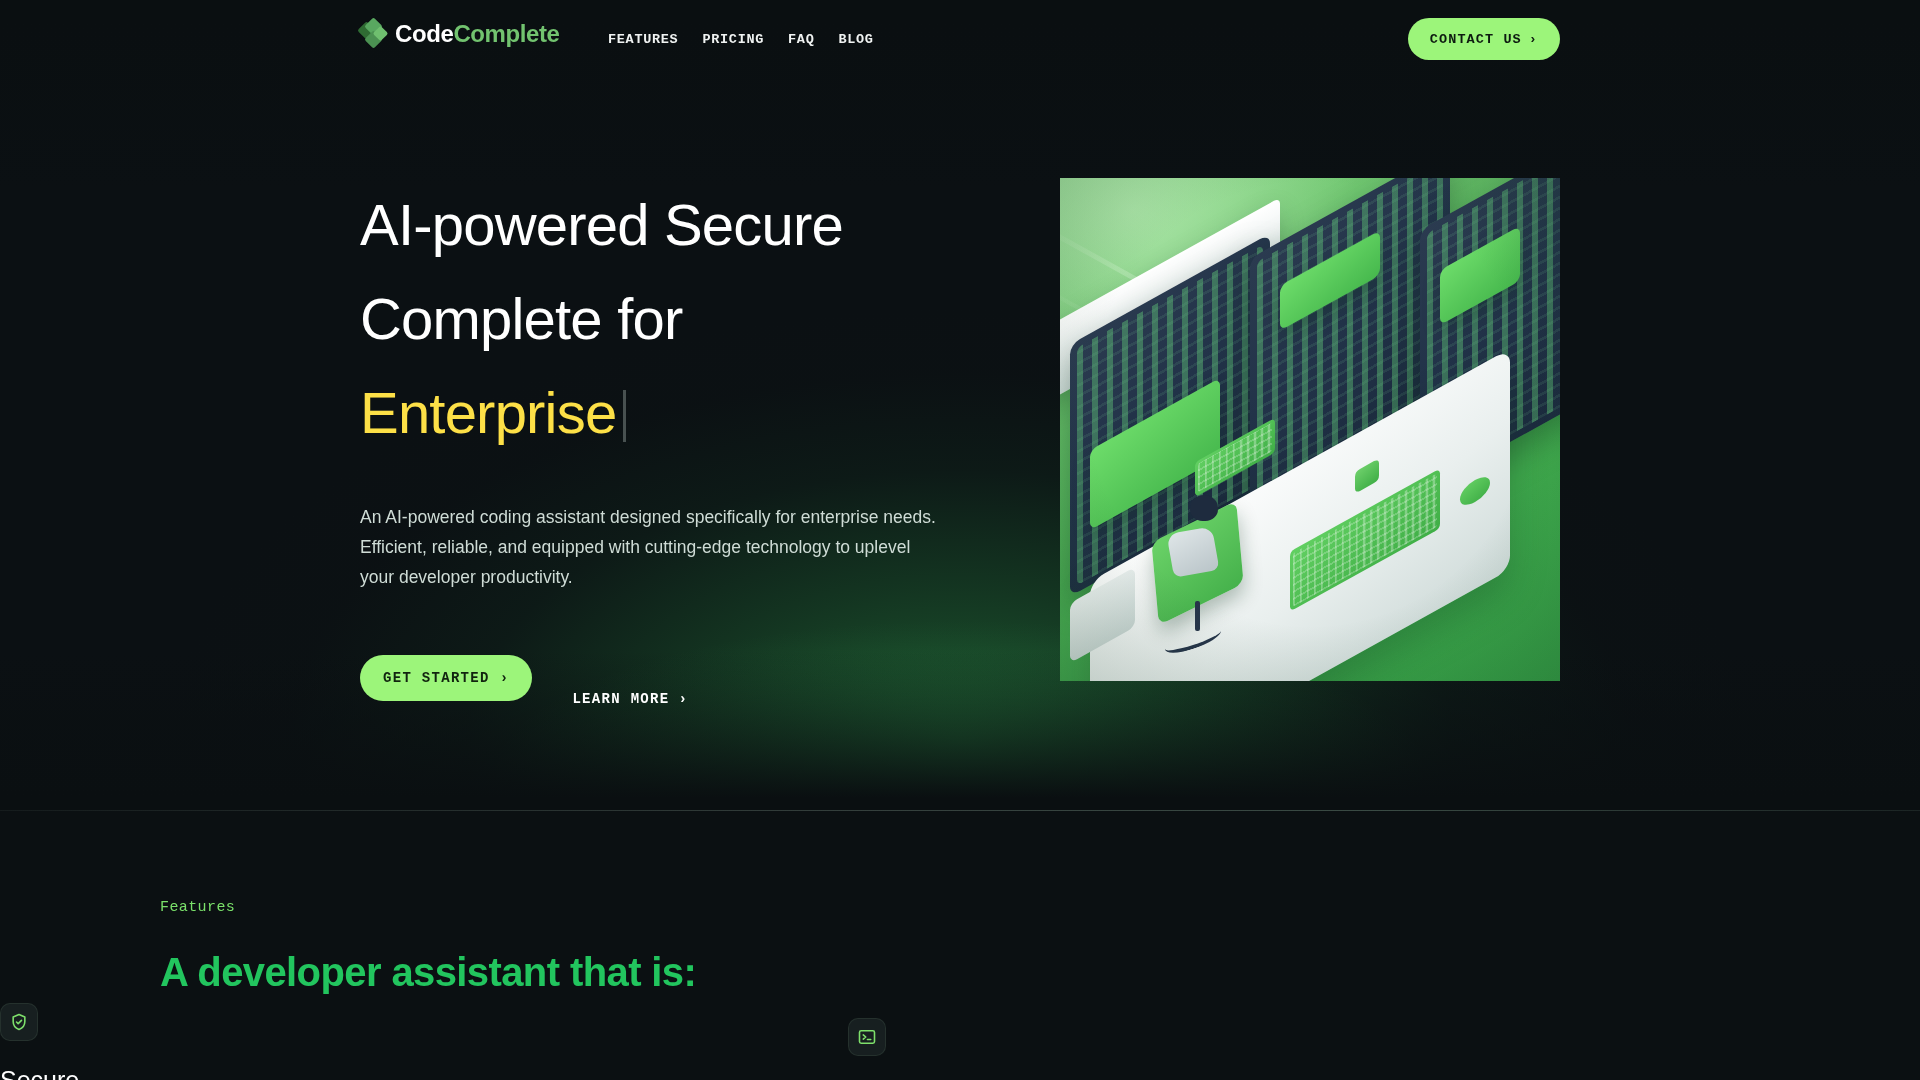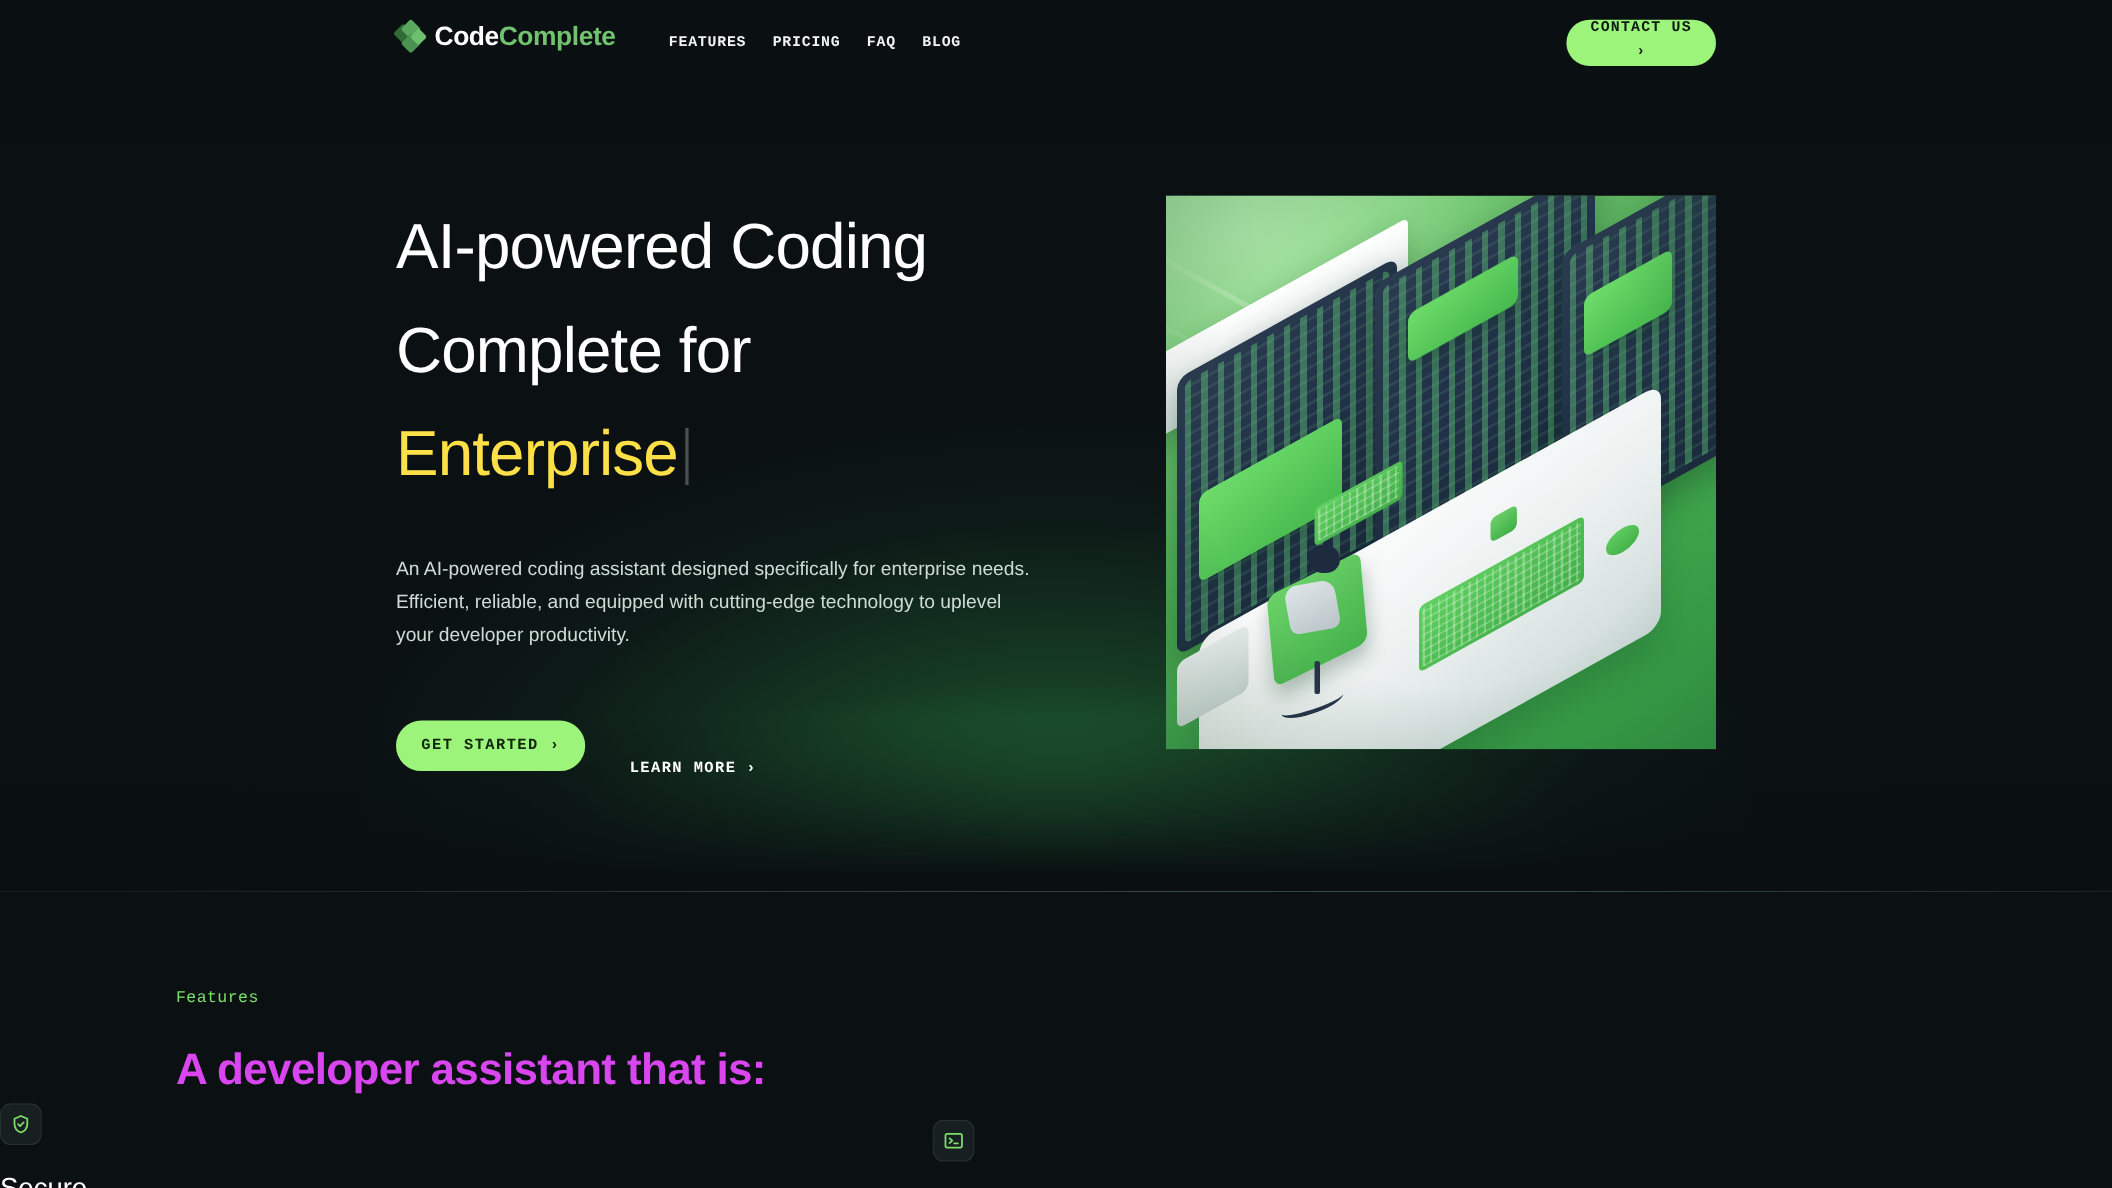--- a/index.html
+++ b/index.html
@@ -88,21 +88,21 @@
     color:#f0f3f2; text-decoration:none; white-space:nowrap;
   }
 
   .contact-btn {
     position:absolute; right:360px; top:18px;
     height:42px; padding:0 22px;
     display:flex; align-items:center; gap:7px;
     background:#9cf57a; border:none; border-radius:21px;
     font-family:"Liberation Mono","DejaVu Sans Mono",monospace;
     font-size:13.5px; font-weight:700; letter-spacing:1.1px;
-    color:#0d1a10; cursor:pointer; white-space:nowrap;flex-direction:column;
+    color:#0d1a10; cursor:pointer; white-space:nowrap;
   }
   .chev { display:inline-block; font-weight:700; }
 
   
   .hero-inner {
     position:absolute; left:0; top:0; width:1920px; height:811px; z-index:10;
   }
   .hero-copy { position:absolute; left:360px; top:178px; width:600px; }
   .hero-title {
     font-size:58px; line-height:94px; font-weight:400;
@@ -249,21 +249,21 @@
     background:#0b1012;
   }
   .features-inner { position:absolute; left:160px; top:0; width:1600px; }
   .eyebrow {
     position:absolute; left:0; top:88px;
     font-family:"Liberation Mono","DejaVu Sans Mono",monospace;
     font-size:15px; letter-spacing:0.4px; color:#7ae06a;
   }
   .features-title {
     position:absolute; left:0; top:139px;
-    font-size:40px; font-weight:700; color:#d946ef; letter-spacing:-0.6px;
+    font-size:40px; font-weight:700; color:#22c55e; letter-spacing:-0.6px;
   }
   .feature-item { position:absolute; }
   .fi-1 { left:0px;   top:1003px; }
   .fi-2 { left:848px; top:1018px; }
   .feat-icon {
     width:38px; height:38px; border-radius:10px;
     background:#171f20; border:1px solid rgba(130,170,140,0.13);
     display:flex; align-items:center; justify-content:center;
   }
   .feat-label {
@@ -307,21 +307,21 @@
     <button class="contact-btn">
       <span>CONTACT US</span>
       <span class="chev">›</span>
     </button>
   </div>
 
   <div class="hero-inner">
 
     <div class="hero-copy">
       <h1 class="hero-title">
-        <span>AI-powered Coding</span><br>
+        <span>AI-powered Secure</span><br>
         <span>Complete for</span><br>
         <span class="accent">Enterprise</span><span class="type-cursor"></span>
       </h1>
 
       <p class="hero-sub">An AI-powered coding assistant designed specifically for enterprise needs. Efficient, reliable, and equipped with cutting-edge technology to uplevel your developer productivity.</p>
 
       <div class="hero-cta">
         <button class="btn-primary">
           <span>GET STARTED</span>
           <span class="chev">›</span>

